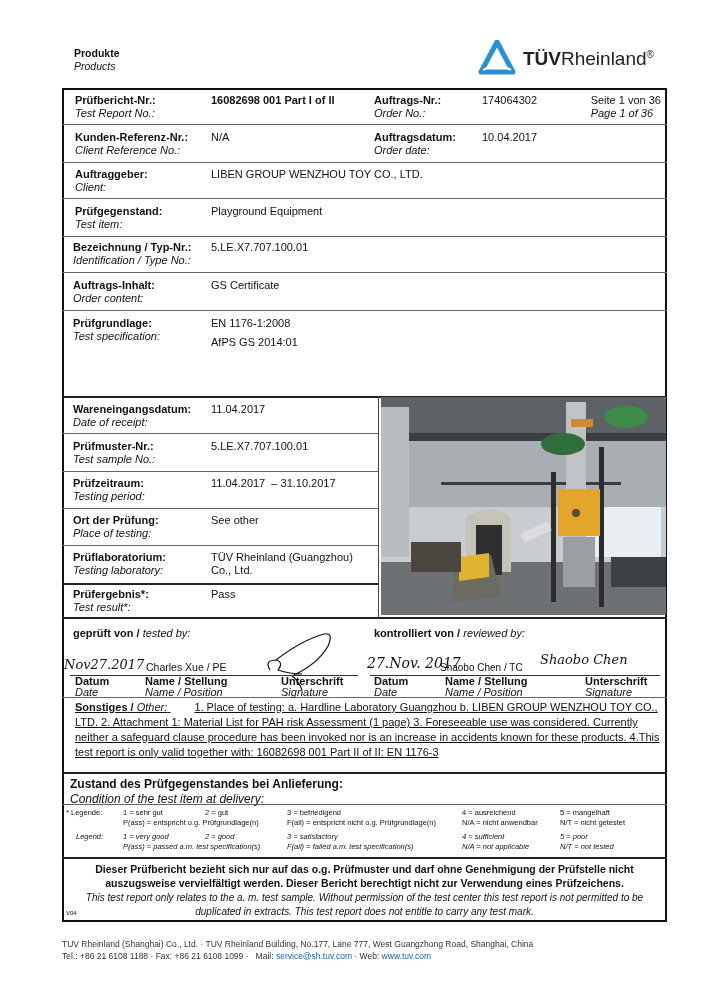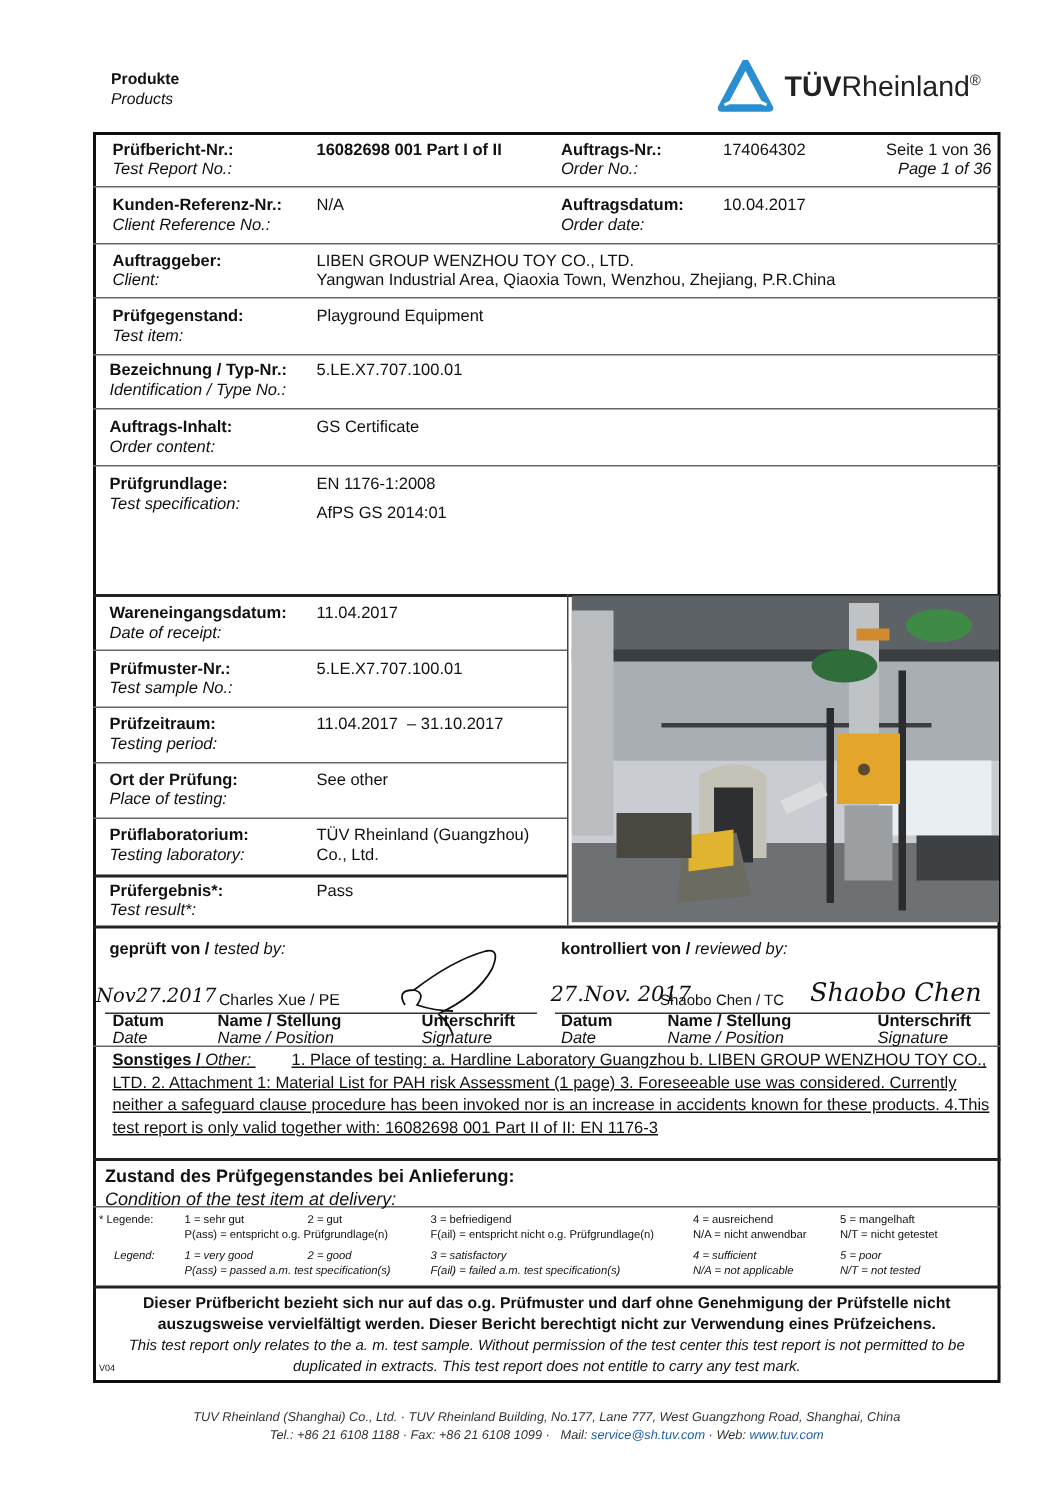--- a/index.html
+++ b/index.html
@@ -15,21 +15,21 @@
   .frame { left:62px; top:88px; width:605px; height:834px; border:2px solid #111; box-sizing:border-box; }
   .hline { position:absolute; left:62px; width:605px; height:0; border-top:1px solid #666; }
   .hline.thick { border-top:2px solid #222; }
   .vline { position:absolute; width:0; border-left:1px solid #444; }
   .lbl { position:absolute; font-size:11px; line-height:13px; white-space:nowrap; }
   .val { position:absolute; font-size:11px; line-height:13px; white-space:nowrap; }
   .photo { left:381px; top:397px; width:285px; height:218px; overflow:hidden; }
   .small { font-size:7.5px; line-height:10px; position:absolute; white-space:nowrap; }
   .note { position:absolute; left:75px; top:700px; width:585px; font-size:11px; line-height:15px;text-decoration:underline; }
   .disc { position:absolute; left:64px; top:862px; width:601px; text-align:center; font-size:10.5px; line-height:14px; }
-  .foot { position:absolute; left:62px; top:938px; width:605px; text-align:center; font-size:8.5px; line-height:12px; color:#333;font-style:italic; }
+  .foot { position:absolute; left:62px; top:938px; width:605px; text-align:left; font-size:8.5px; line-height:12px; color:#333; }
   .link { color:#1f5fa8; }
   .sig { position:absolute; font-family:"DejaVu Serif", serif; font-style:italic; font-size:13px; white-space:nowrap; }
   .cap { position:absolute; font-size:11px; line-height:11px; white-space:nowrap; }
 </style>
 </head>
 <body>
 
 <div class="abs hdr-prod">
   <div class="b">Produkte</div>
   <div class="i">Products</div>
@@ -69,21 +69,21 @@
 <div class="lbl" style="left:75px;top:94px">
   <div class="b">Prüfbericht-Nr.:</div>
   <div class="i">Test Report No.:</div>
 </div>
 <div class="val b" style="left:211px;top:94px">16082698 001 Part I of II</div>
 <div class="lbl" style="left:374px;top:94px">
   <div class="b">Auftrags-Nr.:</div>
   <div class="i">Order No.:</div>
 </div>
 <div class="val" style="left:482px;top:94px">174064302</div>
-<div class="lbl" style="right:46px;top:94px;text-align:right">
+<div class="lbl" style="right:46px;top:94px;">
   <div>Seite 1 von 36</div>
   <div class="i">Page 1 of 36</div>
 </div>
 
 <div class="lbl" style="left:75px;top:131px">
   <div class="b">Kunden-Referenz-Nr.:</div>
   <div class="i">Client Reference No.:</div>
 </div>
 <div class="val" style="left:211px;top:131px">N/A</div>
 <div class="lbl" style="left:374px;top:131px">
@@ -91,21 +91,20 @@
   <div class="i">Order date:</div>
 </div>
 <div class="val" style="left:482px;top:131px">10.04.2017</div>
 
 <div class="lbl" style="left:75px;top:168px">
   <div class="b">Auftraggeber:</div>
   <div class="i">Client:</div>
 </div>
 <div class="val" style="left:211px;top:168px">
   <div>LIBEN GROUP WENZHOU TOY CO., LTD.</div>
-  <div>Yangwan Industrial Area, Qiaoxia Town, Wenzhou, Zhejiang, P.R.China</div>
 </div>
 
 <div class="lbl" style="left:75px;top:205px">
   <div class="b">Prüfgegenstand:</div>
   <div class="i">Test item:</div>
 </div>
 <div class="val" style="left:211px;top:205px">Playground Equipment</div>
 
 <div class="lbl" style="left:73px;top:241px">
   <div class="b">Bezeichnung / Typ-Nr.:</div>
@@ -218,21 +217,21 @@
   <div class="b">Name / Stellung</div>
   <div class="i">Name / Position</div>
 </div>
 <div class="cap" style="left:281px;top:676px">
   <div class="b">Unterschrift</div>
   <div class="i">Signature</div>
 </div>
 
 <div class="sig" style="left:367px;top:655px;font-size:14px">27.Nov. 2017</div>
 <div class="val" style="left:440px;top:661px;font-size:10px">Shaobo Chen / TC</div>
-<div class="sig" style="left:540px;top:652px;font-size:17px">Shaobo Chen</div>
+<div class="sig" style="left:540px;top:652px;font-size:13px">Shaobo Chen</div>
 <div class="hline" style="left:370px;top:675px;width:290px;border-top:1px solid #333"></div>
 <div class="cap" style="left:374px;top:676px">
   <div class="b">Datum</div>
   <div class="i">Date</div>
 </div>
 <div class="cap" style="left:445px;top:676px">
   <div class="b">Name / Stellung</div>
   <div class="i">Name / Position</div>
 </div>
 <div class="cap" style="left:585px;top:676px">

